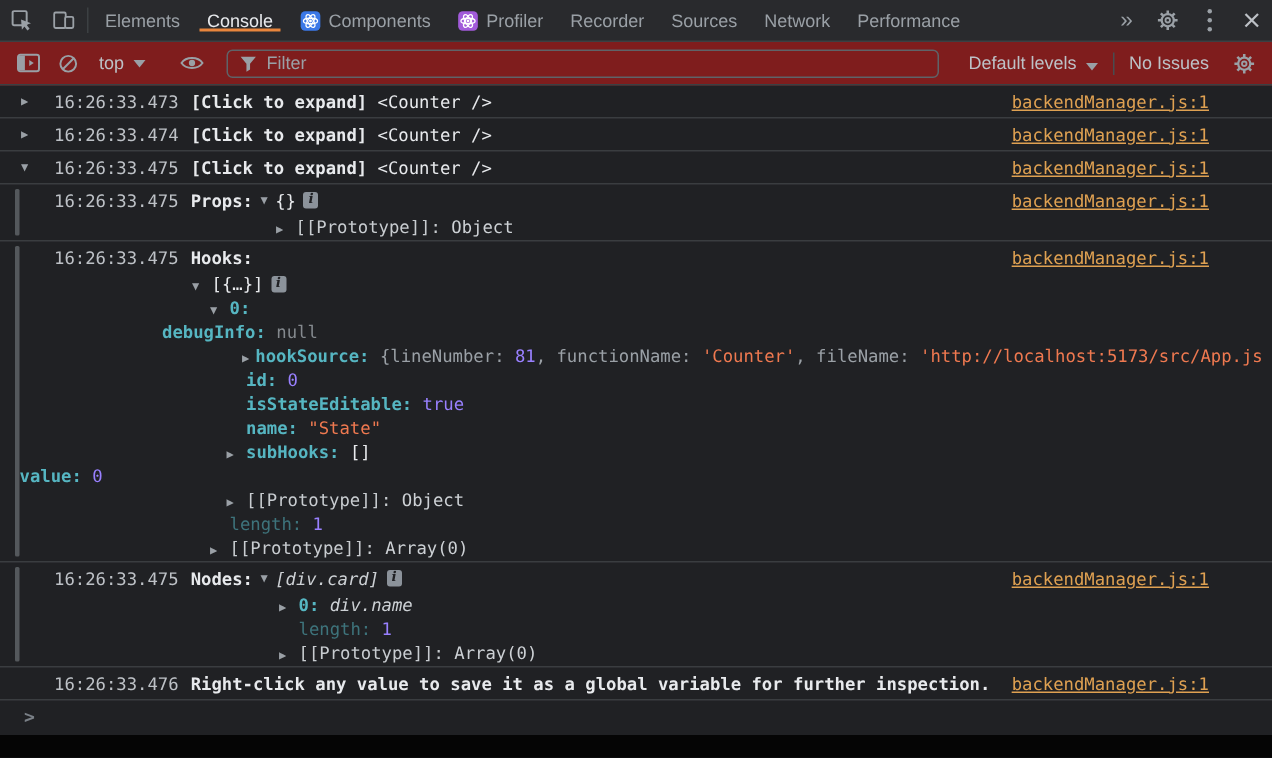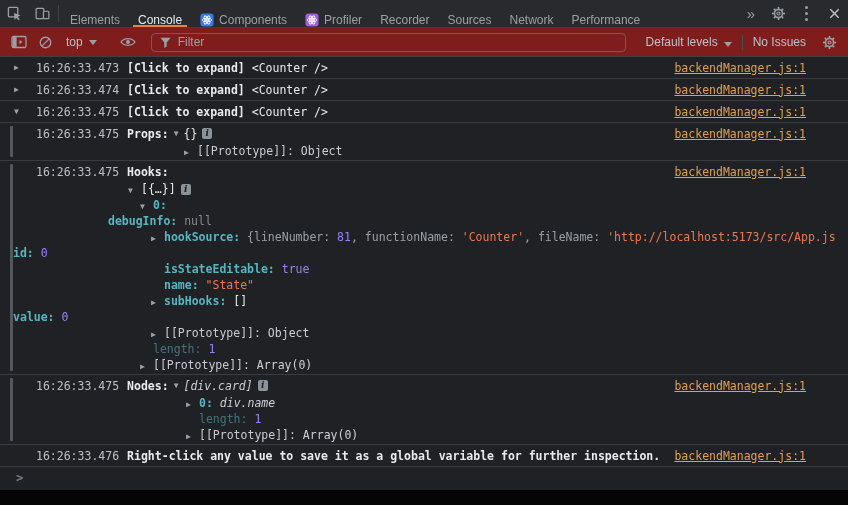--- a/index.html
+++ b/index.html
@@ -7,21 +7,21 @@
   .devtools{
     width:848px; height:505px; background:#202124;
     font-family:"Liberation Sans", sans-serif;
     display:flex; flex-direction:column; overflow:hidden; position:relative;
   }
   
   .tabbar{ height:28px; flex:none; background:#292a2d; border-bottom:1px solid #3c4043;
     display:flex; align-items:stretch; }
   .tb-btn{ width:28px; display:flex; align-items:center; justify-content:center; color:#9aa0a6; cursor:pointer; flex:none;}
   .vdiv{ width:1px; background:#3c4043; margin:5px 2px; flex:none;}
-  .tabs{ display:flex; align-items:flex-end; }
+  .tabs{ display:flex; align-items:center; }
   .tab{ display:flex; align-items:center; gap:5px; padding:0 9px; font-size:12px; color:#9aa0a6; position:relative; cursor:pointer; white-space:nowrap;}
   .tab.active{ color:#e8eaed; }
   .tab.active::after{ content:""; position:absolute; left:4px; right:4px; bottom:0; height:2px; background:#e8853d; }
   .atom{ width:14px; height:14px; display:block; }
   .atom .atom-bg{ stroke:none; }
   .atom.components .atom-bg{ fill:#3b78e7; }
   .atom.profiler .atom-bg{ fill:#a25bda; }
   .spacer1{ flex:1; }
   .more{ font-size:15px; width:26px; }
   .kebab-dot{ width:3px;height:3px;border-radius:50%;background:#9aa0a6;margin:1.5px 0;}
@@ -244,22 +244,22 @@
         </div>
         <div class="block guided">
           <div class="row entry"><span class="tri-slot"></span><span class="ts">16:26:33.475</span><span class="t-b">Props:</span><span class="t-tri">▼</span><span class="t-p">{}</span><span class="infoicon"></span><span class="flexspace"></span><span class="srclink">backendManager.js:1</span></div>
           <div class="row tree" style="padding-left: 184px;"><span class="tri-slot">▶</span><span class="t-proto">[[Prototype]]: </span><span class="t-objval">Object</span></div>
         </div>
         <div class="block guided">
           <div class="row entry"><span class="tri-slot"></span><span class="ts">16:26:33.475</span><span class="t-b">Hooks:</span><span class="flexspace"></span><span class="srclink">backendManager.js:1</span></div>
           <div class="row tree" style="padding-left: 128px;"><span class="tri-slot">▼</span><span class="t-p">[{…}]</span><span class="infoicon"></span></div>
           <div class="row tree" style="padding-left: 140px;"><span class="tri-slot">▼</span><span class="t-key">0:</span></div>
           <div class="row tree" style="padding-left: 95px;"><span class="tri-slot"></span><span class="t-key">debugInfo: </span><span class="t-null">null</span></div>
-          <div class="row tree" style="padding-left: 151px;"><span class="tri-slot">▶</span><span class="t-key">hookSource: </span><span class="t-pk">{lineNumber: </span><span class="t-num">81</span><span class="t-pk">, functionName: </span><span class="t-str">'Counter'</span><span class="t-pk">, fileName: </span><span class="t-str">'http://localhost:5173/src/App.js</span></div>
-          <div class="row tree" style=""><span class="tri-slot"></span><span class="t-key">id: </span><span class="t-num">0</span></div>
+          <div class="row tree" style="padding-left: 151px; text-align: center;"><span class="tri-slot">▶</span><span class="t-key">hookSource: </span><span class="t-pk">{lineNumber: </span><span class="t-num">81</span><span class="t-pk">, functionName: </span><span class="t-str">'Counter'</span><span class="t-pk">, fileName: </span><span class="t-str">'http://localhost:5173/src/App.js</span></div>
+          <div class="row tree" style="padding-left: 151px;"><span class="tri-slot"></span><span class="t-key">id: </span><span class="t-num">0</span></div>
           <div class="row tree" style="padding-left: 151px;"><span class="tri-slot"></span><span class="t-key">isStateEditable: </span><span class="t-bool">true</span></div>
           <div class="row tree" style="padding-left: 151px;"><span class="tri-slot"></span><span class="t-key">name: </span><span class="t-str">"State"</span></div>
           <div class="row tree" style="padding-left: 151px;"><span class="tri-slot">▶</span><span class="t-key">subHooks: </span><span class="t-p">[]</span></div>
           <div class="row tree" style=""><span class="tri-slot"></span><span class="t-key">value: </span><span class="t-num">0</span></div>
           <div class="row tree" style="padding-left: 151px;"><span class="tri-slot">▶</span><span class="t-proto">[[Prototype]]: </span><span class="t-objval">Object</span></div>
           <div class="row tree" style="padding-left: 140px;"><span class="tri-slot"></span><span class="t-kdim">length: </span><span class="t-num">1</span></div>
           <div class="row tree" style="padding-left: 140px;"><span class="tri-slot">▶</span><span class="t-proto">[[Prototype]]: </span><span class="t-objval">Array(0)</span></div>
         </div>
         <div class="block guided">
           <div class="row entry"><span class="tri-slot"></span><span class="ts">16:26:33.475</span><span class="t-b">Nodes:</span><span class="t-tri">▼</span><span class="t-it">[div.card]</span><span class="infoicon"></span><span class="flexspace"></span><span class="srclink">backendManager.js:1</span></div>

